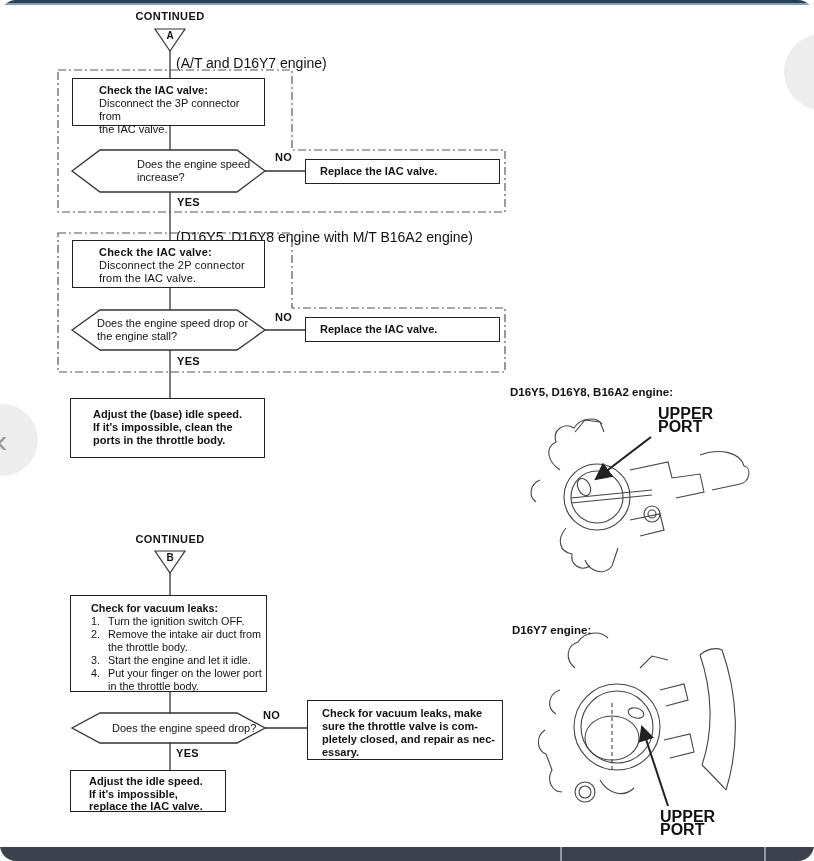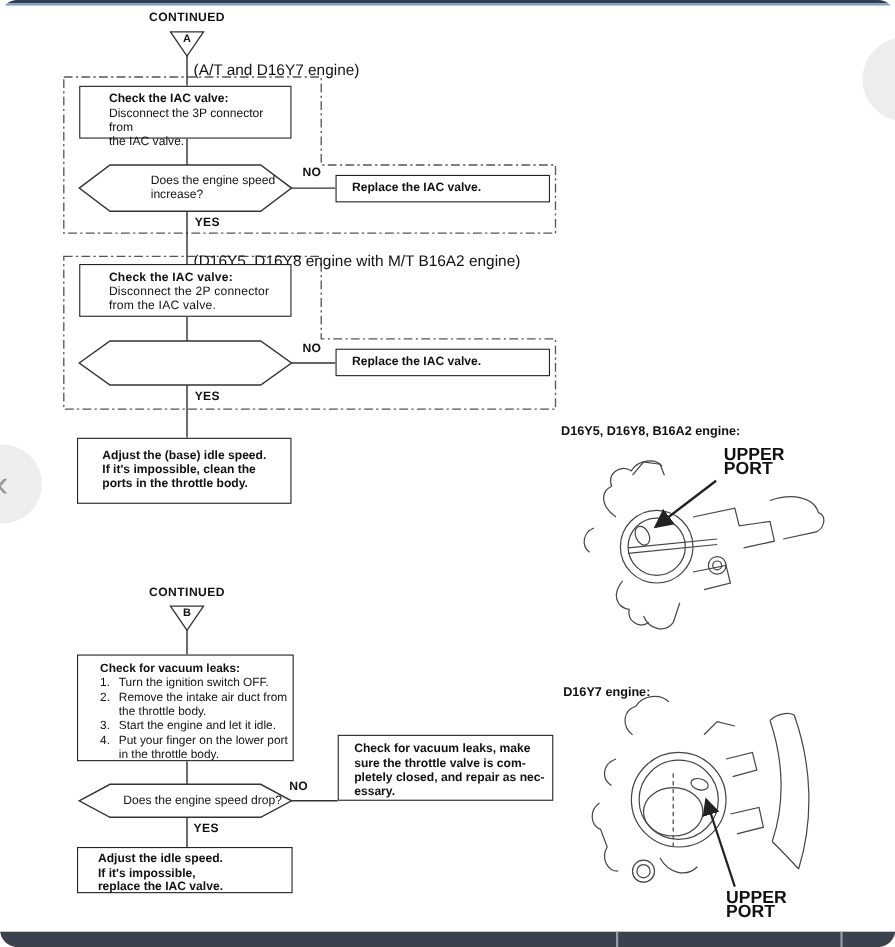--- a/index.html
+++ b/index.html
@@ -142,20 +142,24 @@
   <div class="abs flowlbl" style="left:177px;top:196px;">YES</div>
 
   <div class="abs caption" style="left:176px;top:217px;margin-top:12px;">(D16Y5, D16Y8 engine with M/T B16A2 engine)</div>
 
   <div class="pbox" style="left:72px;top:240px;width:193px;height:48px;padding:5px 6px 0 26px;letter-spacing:.2px;">
     <div class="bt">Check the IAC valve:</div>
     <div>Disconnect the 2P connector</div>
     <div>from the IAC valve.</div>
   </div>
 
+  <div class="hextext" style="left:97px;top:317px;width:165px;">
+    <div>Does the engine speed drop or</div>
+    <div>the engine stall?</div>
+  </div>
 
   <div class="abs flowlbl" style="left:275px;top:311px;">NO</div>
 
   <div class="pbox boldbox" style="left:305px;top:317px;width:195px;height:25px;display:flex;align-items:center;padding-left:14px;">Replace the IAC valve.</div>
 
   <div class="abs flowlbl" style="left:177px;top:355px;">YES</div>
 
   <div class="pbox boldbox" style="left:70px;top:398px;width:195px;height:60px;padding:9px 4px 0 22px;">
     <div>Adjust the (base) idle speed.</div>
     <div>If it's impossible, clean the</div>
@@ -190,30 +194,30 @@
       <span class="vtxt">Put your finger on the lower port in the throttle body.</span>
     </div>
   </div>
 
   <div class="abs illotitle" style="left:512px;top:624px;">D16Y7 engine:</div>
 
   <div class="hextext" style="left:112px;top:722px;width:145px;">Does the engine speed drop?</div>
 
   <div class="abs flowlbl" style="left:263px;top:709px;">NO</div>
 
-  <div class="pbox boldbox" style="left:307px;top:668px;width:196px;height:60px;padding:6px 0 0 14px;">
+  <div class="pbox boldbox" style="left:307px;top:700px;width:196px;height:60px;padding:6px 0 0 14px;">
     <div>Check for vacuum leaks, make</div>
     <div>sure the throttle valve is com-</div>
     <div>pletely closed, and repair as nec-</div>
     <div>essary.</div>
   </div>
 
   <div class="abs flowlbl" style="left:176px;top:747px;">YES</div>
 
-  <div class="pbox boldbox" style="left:70px;top:770px;width:196px;height:42px;padding:4px 0 0 18px;line-height:12.5px;">
+  <div class="pbox boldbox" style="left:70px;top:770px;width:156px;height:42px;padding:4px 0 0 18px;line-height:12.5px;">
     <div>Adjust the idle speed.</div>
     <div>If it's impossible,</div>
     <div>replace the IAC valve.</div>
   </div>
 
   <div class="abs callout" style="left:660px;top:811px;">
     <div>UPPER</div>
     <div>PORT</div>
   </div>
 

